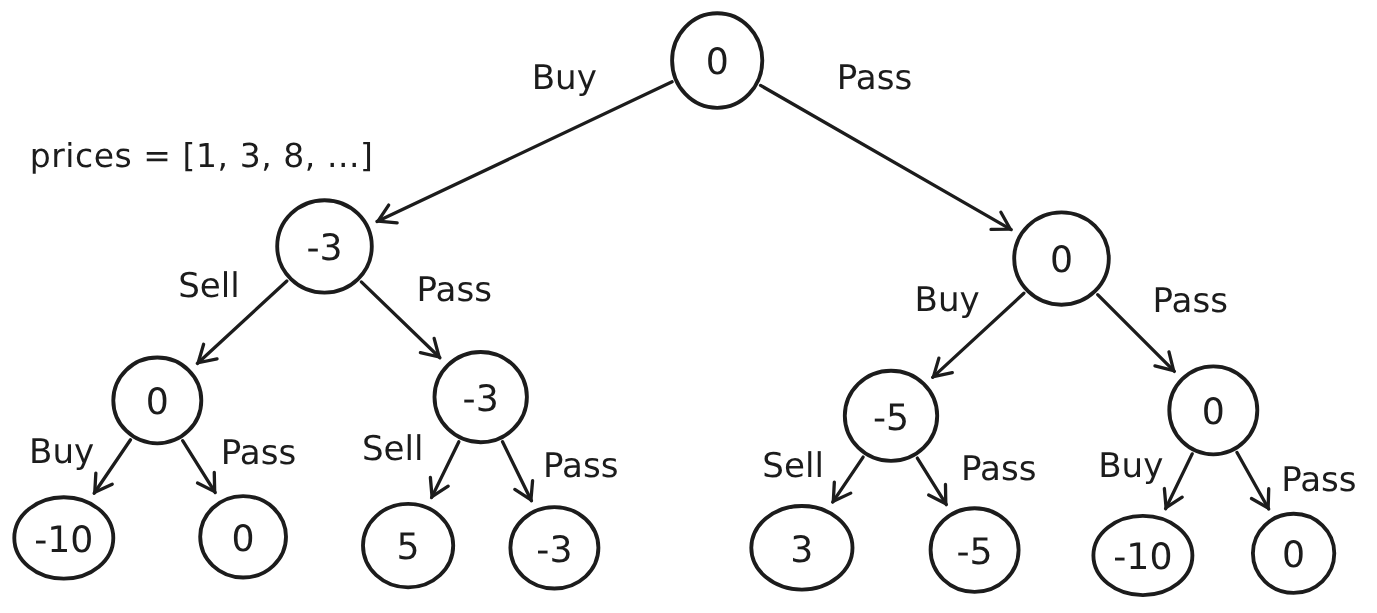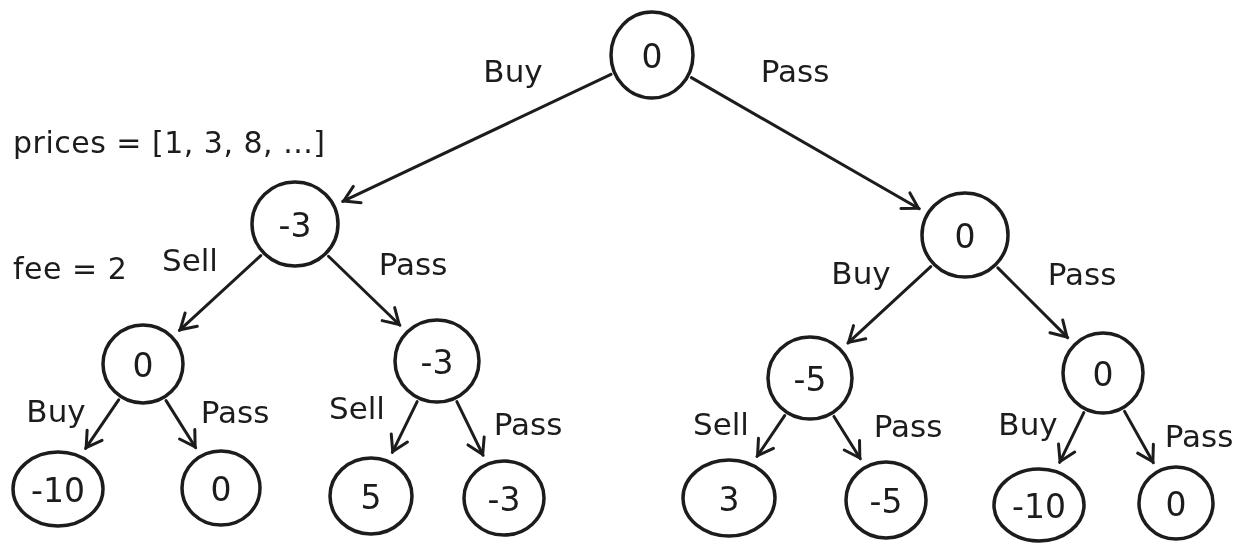--- a/index.html
+++ b/index.html
@@ -6,21 +6,21 @@
   .stage {
     position: relative;
     width: 1252px;
     height: 557px;
     background: #ffffff;
     overflow: hidden;
     font-family: "DejaVu Sans", sans-serif;
   }
   .corner-note {
     position: absolute;
-    left: 13px;
+    left: 27px;
     top: 38px;
     font-size: 30px;
     line-height: 42px;
     color: #1c1c1c;
     letter-spacing: 0.5px;
     white-space: pre;
   }
   svg text {
     font-family: "DejaVu Sans", sans-serif;
     fill: #1c1c1c;
@@ -28,21 +28,20 @@
   .edge-label { font-size: 31px; }
   .node-value { font-size: 33px; }
 </style>
 </head>
 <body>
 
 <div class="stage">
 
   <div class="corner-note">
     <div>prices = [1, 3, 8, ...]</div>
-    <div>fee = 2</div>
   </div>
 
   <svg id="tree-svg" width="1252" height="557" viewBox="0 0 1252 557">
     <defs>
       <marker id="arrowhead" markerWidth="26" markerHeight="22" refX="1" refY="0" orient="auto" markerUnits="userSpaceOnUse" viewBox="-18 -11 26 22">
         <path d="M -15 -9 L 0 0 L -15 9" fill="none" stroke="#1c1c1c" stroke-width="3" stroke-linecap="round" stroke-linejoin="round"></path>
       </marker>
     </defs>
     <g id="edges-layer">
         <line x1="611.0150550423039" y1="74.40183668865726" x2="342.7332703924565" y2="201.40357788144217" stroke="#1c1c1c" stroke-width="3" stroke-linecap="round" marker-end="url(#arrowhead)"></line>

